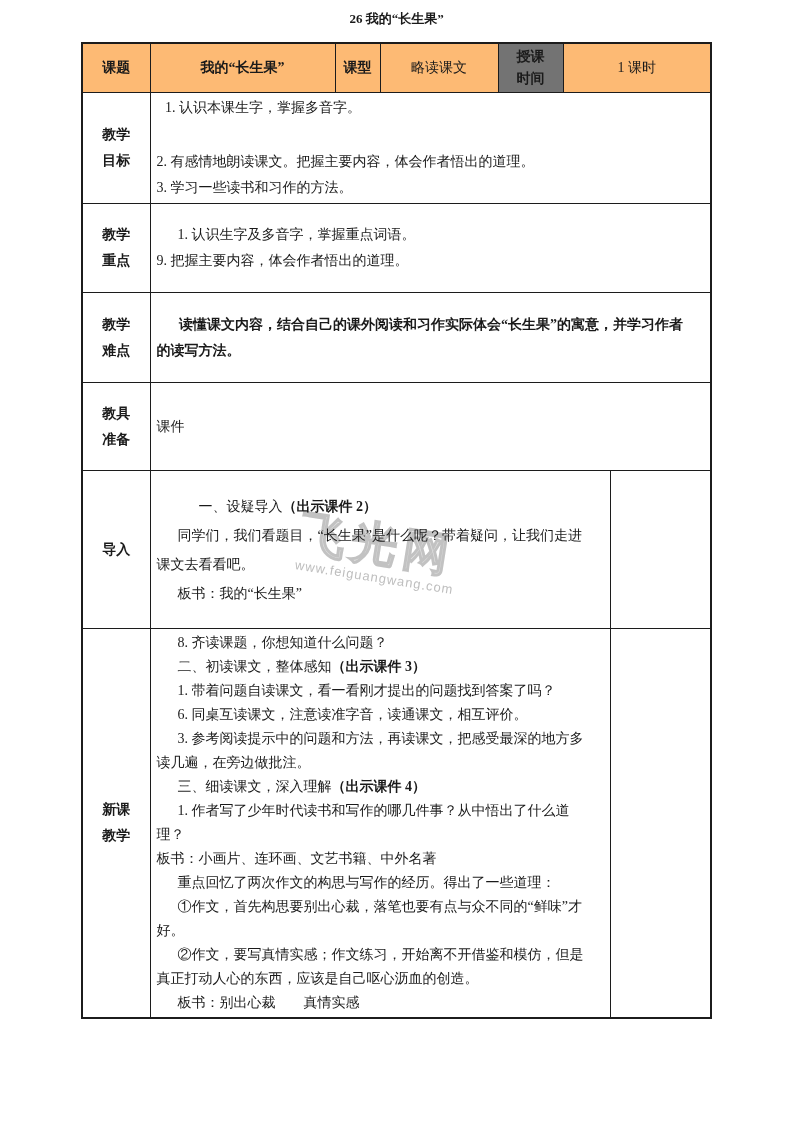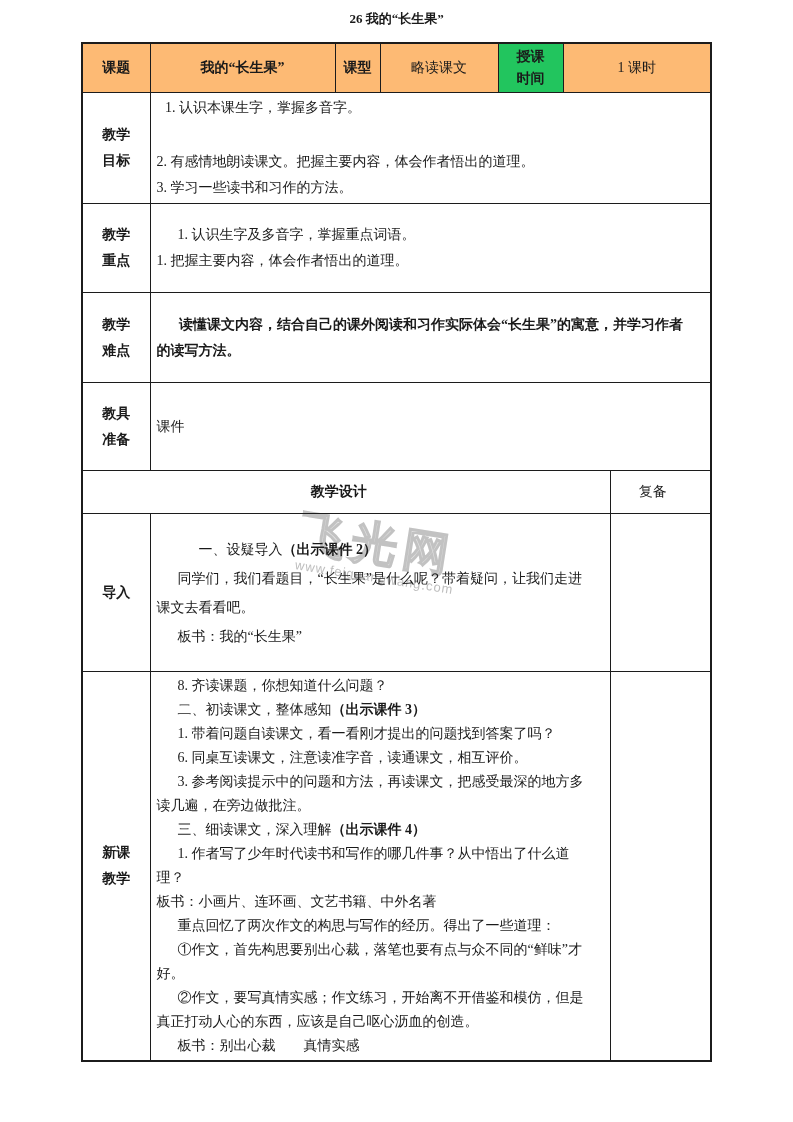--- a/index.html
+++ b/index.html
@@ -40,21 +40,21 @@
   }
   .plan td {
     border:1px solid #1c1c1c;
     font-size:14px;
     vertical-align:middle;
     padding:2px 21px 2px 6px;
     word-break:break-all;
   }
   .hdr td { background:#fdba74; text-align:center; padding:2px; }
   .hdr td.th { font-weight:bold; }
-  .hdr td.white-bg { background:#22c55e; white-space:pre-line; line-height:22px; }
+  .hdr td.white-bg { background:#737373; white-space:pre-line; line-height:22px; }
   .label-cell {
     text-align:center;
     font-weight:bold;
     white-space:pre-line;
     line-height:26px;
     padding:16px !important;
   }
   .content-cell p.p { margin:0; line-height:26px; }
   .cell-daoru p.p { line-height:29px; }
   .cell-xinke p.p { line-height:24px; }
@@ -128,44 +128,40 @@
             <p class="p" style="text-indent: 0em; margin-top: 28px;"><span>2. 有感情地朗读课文。把握主要内容，体会作者悟出的道理。</span></p>
             <p class="p" style="text-indent: 0em;"><span>3. 学习一些读书和习作的方法。</span></p>
           </td>
     </tr>
 
     <tr>
       <td class="label-cell" style="height:56px">教学
 重点</td>
       <td colspan="6" class="content-cell">
             <p class="p" style="text-indent: 1.5em;"><span>1. 认识生字及多音字，掌握重点词语。</span></p>
-            <p class="p" style="text-indent: 0em;"><span>1. 把握主要内容，体会作者悟出的道理。</span></p>
+            <p class="p" style="text-indent: 0em;"><span>9. 把握主要内容，体会作者悟出的道理。</span></p>
           </td>
     </tr>
 
     <tr>
       <td class="label-cell" style="height:57px">教学
 难点</td>
       <td colspan="6" class="content-cell">
             <p class="p" style="text-indent: 1.6em;"><span class="b">读懂课文内容，结合自己的课外阅读和习作实际体会“长生果”的寓意，并学习作者的读写方法。</span></p>
           </td>
     </tr>
 
     <tr>
       <td class="label-cell" style="height:55px">教具
 准备</td>
       <td colspan="6" class="content-cell">
             <p class="p" style="text-indent: 0em;"><span>课件</span></p>
           </td>
     </tr>
 
-    <tr>
-      <td colspan="6" class="design-cell" style="height:38px">教学设计</td>
-      <td class="review-cell">复备</td>
-    </tr>
 
     <tr>
       <td class="label-cell" style="height:125px">导入</td>
       <td colspan="5" class="content-cell cell-daoru">
             <p class="p" style="text-indent: 3em;"><span>一、设疑导入</span><span class="b">（出示课件 2）</span></p>
             <p class="p" style="text-indent: 1.5em;"><span>同学们，我们看题目，“长生果”是什么呢？带着疑问，让我们走进课文去看看吧。</span></p>
             <p class="p" style="text-indent: 1.5em;"><span>板书：我的“长生果”</span></p>
           </td>
       <td></td>
     </tr>

